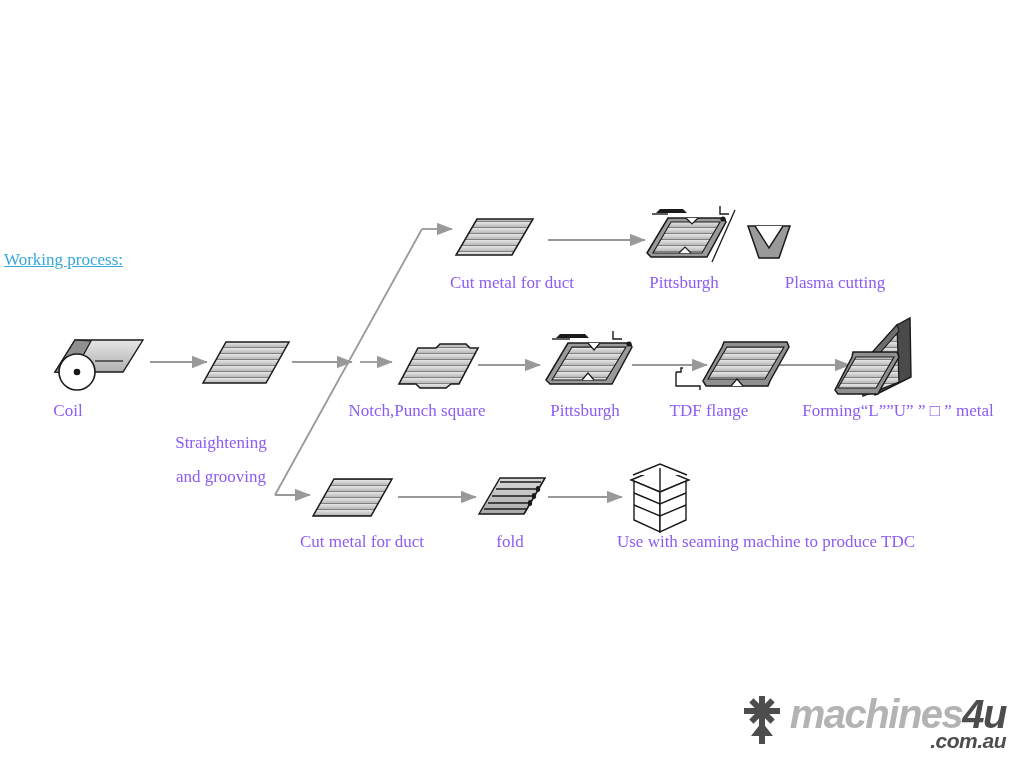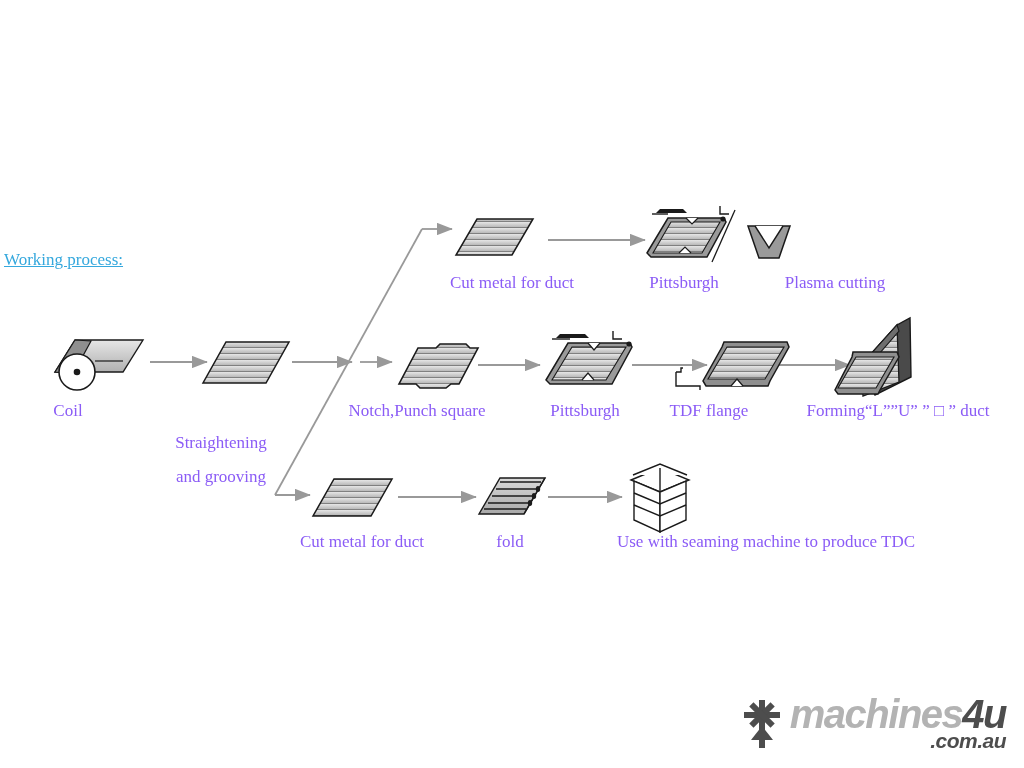--- a/index.html
+++ b/index.html
@@ -26,21 +26,21 @@
     left:4px;top:250px;
     font-family:"Liberation Serif", serif;
     font-size:17px;
     color:#35a8dd;
     white-space:nowrap;
     text-decoration:underline;
   }
   #logo{
     position:absolute;
     right:18px;bottom:18px;
-    display:flex;align-items:flex-end;gap:6px;
+    display:flex;align-items:flex-start;gap:6px;
   }
   #logo .mark{width:44px;height:52px;display:block;}
   #logo .wordwrap{display:flex;flex-direction:column;align-items:flex-end;}
   #logo .word{
     font-family:"Liberation Sans", sans-serif;
     font-weight:bold;font-style:italic;
     font-size:40px;line-height:40px;
     letter-spacing:-1.5px;
     color:#b3b3b3;
   }
@@ -192,21 +192,21 @@
   </svg>
 
   <div id="working-process">Working process:</div>
 
   <div class="lbl ctr" style="left:68px;top:400px;">Coil</div>
   <div class="lbl ctr" style="left:221px;top:400px;margin-top:32px;">Straightening</div>
   <div class="lbl ctr" style="left:221px;top:422px;margin-top:44px;">and grooving</div>
   <div class="lbl ctr" style="left:417px;top:400px;">Notch,Punch square</div>
   <div class="lbl ctr" style="left:585px;top:400px;">Pittsburgh</div>
   <div class="lbl ctr" style="left:709px;top:400px;">TDF flange</div>
-  <div class="lbl ctr" style="left:898px;top:400px;">Forming“L””U” ” □ ” duct</div>
+  <div class="lbl ctr" style="left:898px;top:400px;">Forming“L””U” ” □ ” metal</div>
 
   <div class="lbl ctr" style="left:512px;top:272px;">Cut metal for duct</div>
   <div class="lbl ctr" style="left:684px;top:272px;">Pittsburgh</div>
   <div class="lbl ctr" style="left:835px;top:272px;">Plasma cutting</div>
 
   <div class="lbl ctr" style="left:362px;top:531px;">Cut metal for duct</div>
   <div class="lbl ctr" style="left:510px;top:531px;">fold</div>
   <div class="lbl ctr" style="left:766px;top:531px;">Use with seaming machine to produce TDC</div>
 
   <div id="logo">

